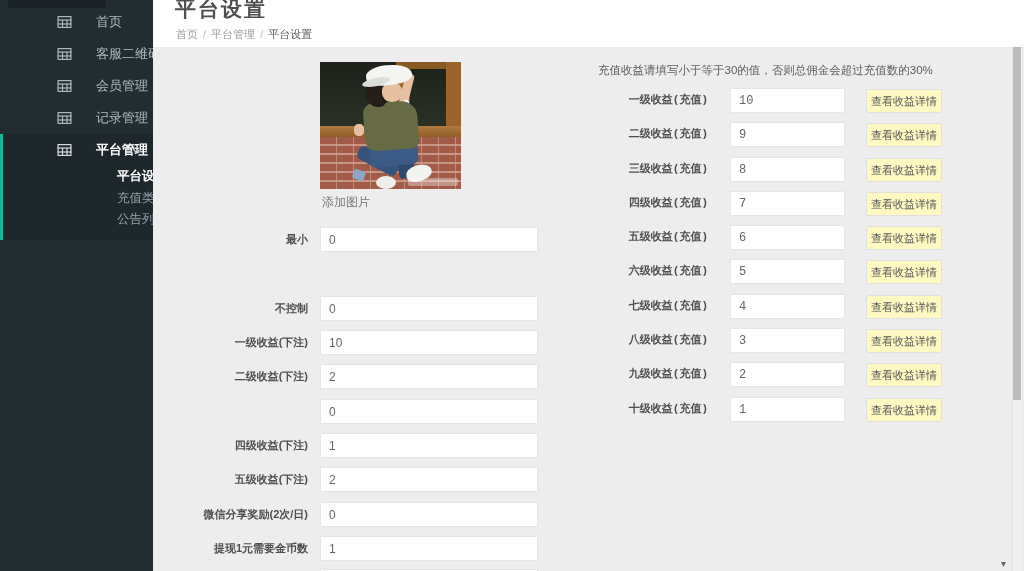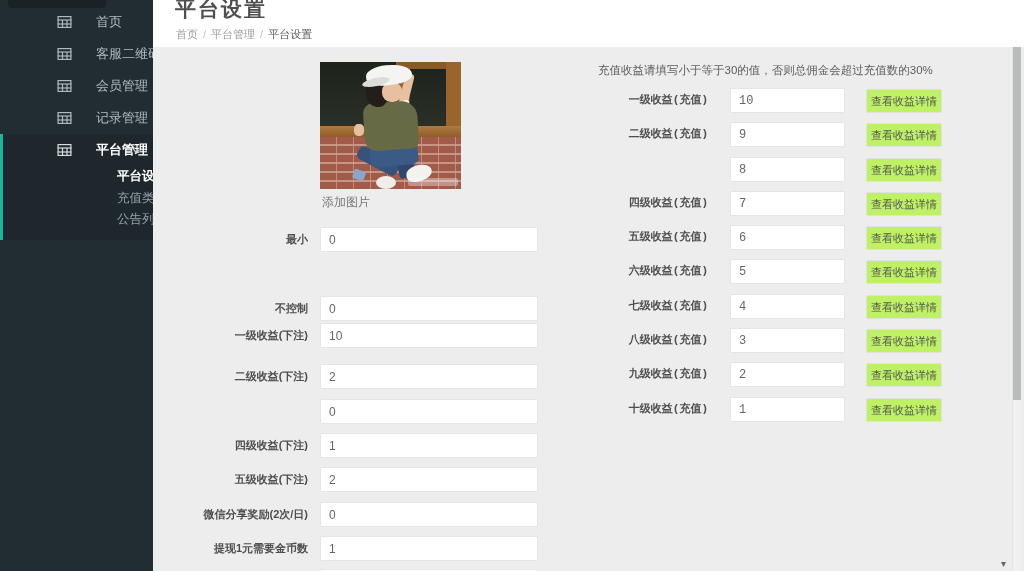--- a/index.html
+++ b/index.html
@@ -32,21 +32,21 @@
   
   .content-bg { position:absolute; left:153px; top:47px; width:871px; height:524px; background:#ededed; }
 
   .lrow { position:absolute; left:153px; width:420px; height:25px; }
   .rrow { position:absolute; left:598px; width:360px; height:25px;font-family:Liberation Mono, monospace; }
   .flab { position:absolute; left:0; top:0; width:155px; text-align:right; font-size:11px; font-weight:bold; color:#4e4e4e; line-height:25px; white-space:nowrap; }
   .rrow .flab { width:110px; }
   .fin { position:absolute; top:0; height:25px; background:#fff; border:1px solid #e5e5e5; border-radius:1px; padding:0 8px; font-size:12px; color:#666; font-family:inherit; outline:none; }
   .lrow .fin { left:167px; width:218px; }
   .rrow .fin { left:132px; width:115px; }
-  .detail-btn { position:absolute; left:268px; top:1px; width:76px; height:24px; background:#bef264; border:1px solid #e0e0e0; border-radius:2px; font-size:11px; color:#555; font-family:inherit; cursor:pointer; white-space:nowrap; }
+  .detail-btn { position:absolute; left:268px; top:1px; width:76px; height:24px; background:#fef9c3; border:1px solid #e0e0e0; border-radius:2px; font-size:11px; color:#555; font-family:inherit; cursor:pointer; white-space:nowrap; }
   .note { position:absolute; left:598px; top:63px; font-size:11.5px; color:#5d5d5d; white-space:nowrap; }
   .add-image { position:absolute; left:322px; top:194px; font-size:12px; color:#787878; cursor:pointer; }
   .partial-input { position:absolute; left:320px; top:569px; width:218px; height:25px; background:#fff; border:1px solid #e5e5e5; }
 
   
   .photo { position:absolute; left:320px; top:62px; width:141px; height:127px; overflow:hidden; background:#232820; cursor:pointer; }
   .photo div { position:absolute; }
   .ph-glass { left:0; top:0; width:141px; height:64px; background:linear-gradient(180deg,#1d221b,#2a3026); }
   .ph-frame-mid { left:76px; top:0; width:14px; height:64px; background:linear-gradient(90deg,#6e4418,#a06a2e 40%,#7a4c1c); }
   .ph-frame-right { left:126px; top:0; width:15px; height:70px; background:#9a652c; }
@@ -186,21 +186,21 @@
   <span class="add-image">添加图片</span>
 
   <div class="lrow" style="top:227px">
     <label class="flab">最小</label>
     <input class="fin" value="0" style="">
   </div>
   <div class="lrow" style="top:296px">
     <label class="flab">不控制</label>
     <input class="fin" value="0" style="">
   </div>
-  <div class="lrow" style="top:323px">
+  <div class="lrow" style="top:330px">
     <label class="flab">一级收益(下注)</label>
     <input class="fin" value="10" style="">
   </div>
   <div class="lrow" style="top:364px">
     <label class="flab">二级收益(下注)</label>
     <input class="fin" value="2" style="">
   </div>
   <div class="lrow" style="top:399px">
     <input class="fin" value="0" style="">
   </div>
@@ -228,20 +228,21 @@
     <label class="flab">一级收益(充值)</label>
     <input class="fin" value="10" style="">
     <button class="detail-btn">查看收益详情</button>
   </div>
   <div class="rrow" style="top:122px">
     <label class="flab">二级收益(充值)</label>
     <input class="fin" value="9" style="">
     <button class="detail-btn">查看收益详情</button>
   </div>
   <div class="rrow" style="top:157px">
+    <label class="flab">三级收益(充值)</label>
     <input class="fin" value="8" style="">
     <button class="detail-btn">查看收益详情</button>
   </div>
   <div class="rrow" style="top:191px">
     <label class="flab">四级收益(充值)</label>
     <input class="fin" value="7" style="">
     <button class="detail-btn">查看收益详情</button>
   </div>
   <div class="rrow" style="top:225px">
     <label class="flab">五级收益(充值)</label>

